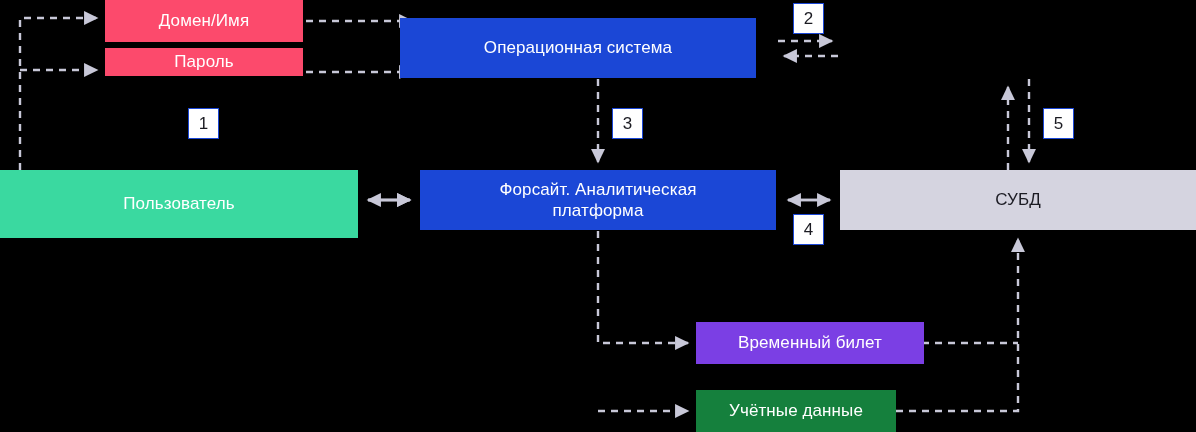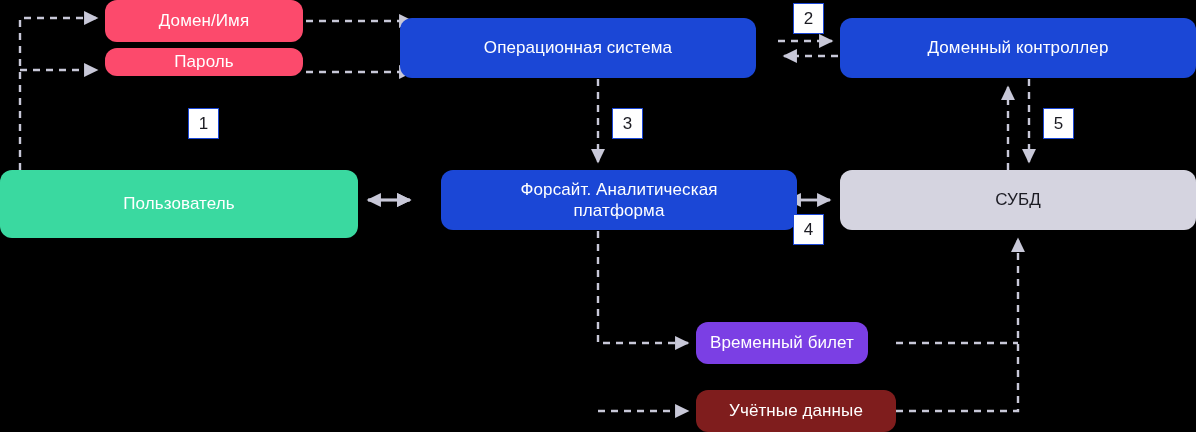--- a/index.html
+++ b/index.html
@@ -20,21 +20,20 @@
     display: flex;
     align-items: center;
     justify-content: center;
     text-align: center;
     color: #ffffff;
     font-size: 17px;
     line-height: 1.25;
     letter-spacing: 0.1px;
     box-sizing: border-box;
     padding: 6px 8px;
-    border-radius: 12px;
   }
   .node.dark-text { color: #1c1c24; }
   .badge {
     position: absolute;
     width: 31px;
     height: 31px;
     background: #ffffff;
     border: 1.5px solid #1b47d6;
     box-sizing: border-box;
     display: flex;
@@ -109,41 +108,38 @@
   </div>
 
   <div class="node" style="left:105px; top:48px; width:198px; height:28px; background:#fc4a6c;">
     <span>Пароль</span>
   </div>
 
   <div class="node" style="left:400px; top:18px; width:356px; height:60px; background:#1b47d6;">
     <span>Операционная система</span>
   </div>
 
-  <div class="node" style="left:840px; top:18px; width:356px; height:60px; background:#1b47d6;">
-    <span>Доменный контроллер</span>
-  </div>
 
   <div class="node" style="left:0px; top:170px; width:358px; height:68px; background:#3ad9a0;">
     <span>Пользователь</span>
   </div>
 
-  <div class="node" style="left:420px; top:170px; width:356px; height:60px; background:#1b47d6;margin-left:21px;">
+  <div class="node" style="left:420px; top:170px; width:356px; height:60px; background:#1b47d6;">
     <span style="display:block; max-width:250px;">Форсайт. Аналитическая платформа</span>
   </div>
 
   <div class="node dark-text" style="left:840px; top:170px; width:356px; height:60px; background:#d5d4e0;text-align:center;">
     <span>СУБД</span>
   </div>
 
-  <div class="node" style="left:696px; top:322px; width:172px; height:42px; background:#7b3fe4;justify-content:center;">
+  <div class="node" style="left:696px; top:322px; width:228px; height:42px; background:#7b3fe4;justify-content:center;">
     <span>Временный билет</span>
   </div>
 
-  <div class="node" style="left:696px; top:390px; width:200px; height:42px; background:#7f1d1d;">
+  <div class="node" style="left:696px; top:390px; width:200px; height:42px; background:#15803d;">
     <span>Учётные данные</span>
   </div>
 
   <div class="badge" style="left:188px; top:108px;">
     <span>1</span>
   </div>
   <div class="badge" style="left:793px; top:3px;">
     <span>2</span>
   </div>
   <div class="badge" style="left:612px; top:108px;">

